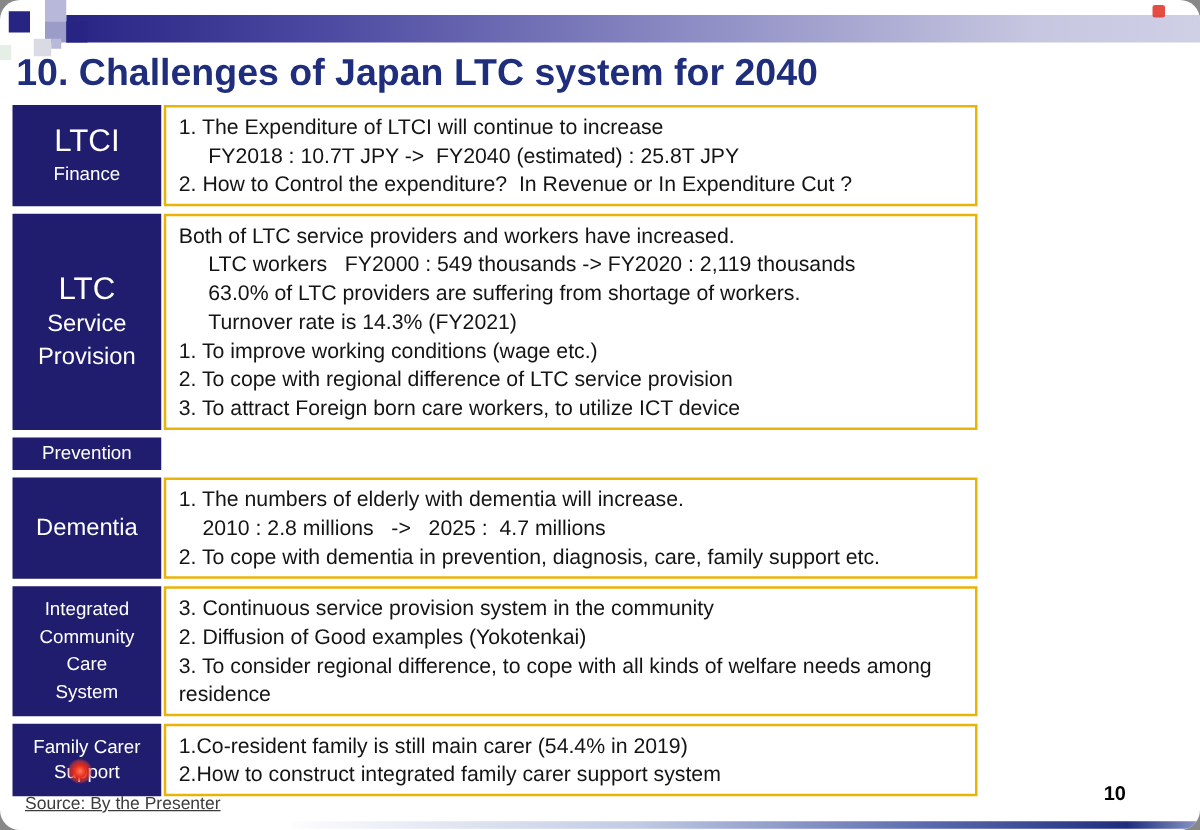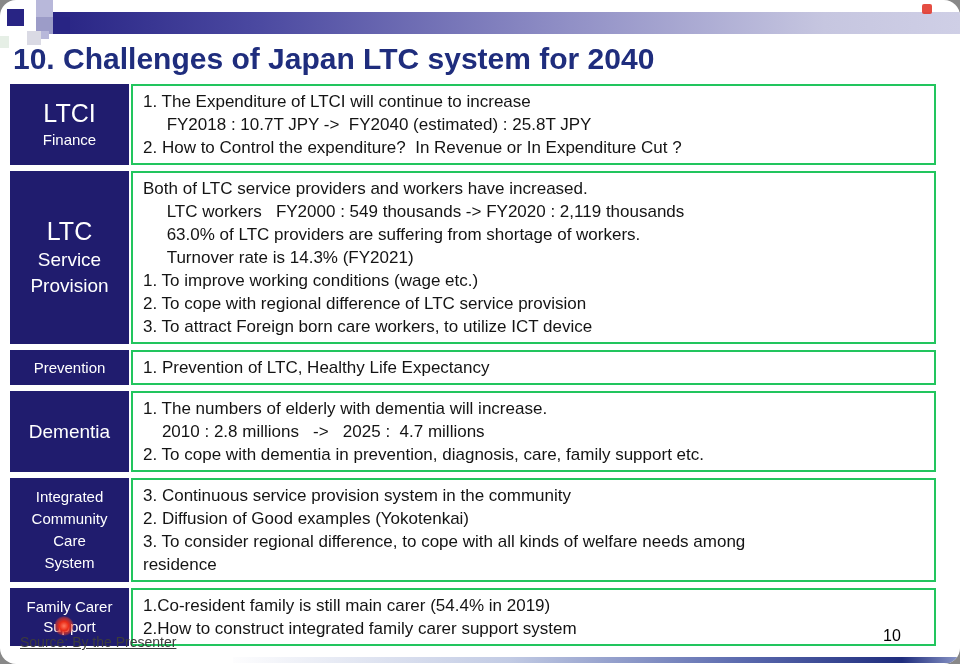--- a/index.html
+++ b/index.html
@@ -19,38 +19,38 @@
   .sq.navy2 { left:53px; top:17px; width:17px; height:17px; background:#282484; }
   .sq.gray1 { left:27px; top:31px; width:14px; height:14px; background:#dadae4; }
   .sq.lav2  { left:41px; top:31px; width:8px;  height:8px;  background:#b8b8da; }
   .sq.green1{ left:0;    top:36px; width:9px;  height:12px; background:#e6efe6; }
   .reddot { position:absolute; left:922px; top:4px; width:10px; height:10px;
     background:#e23a2e; border-radius:2px; opacity:.9; }
   
   .title { position:absolute; left:13px; top:42px; width:930px;
     font-size:30px; font-weight:bold; color:#1f2d7d; letter-spacing:0; }
   
-  .ctable { position:absolute; left:10px; top:84px; width:926px; }
+  .ctable { position:absolute; left:10px; top:84px; width:772px; }
   .trow { display:flex; align-items:stretch; margin-bottom:6px; }
   .tlabel { width:119px; flex:0 0 119px; background:#201c6e; color:#ffffff;
     display:flex; flex-direction:column; justify-content:center; align-items:center;
     text-align:center; position:relative; padding:2px 0; }
-  .tcontent { flex:1; margin-left:2px; border:2px solid #22c55e; background:#ffffff;
+  .tcontent { flex:1; margin-left:2px; border:2px solid #eab308; background:#ffffff;
     padding:4px 8px 4px 10px; color:#141414; }
   .cline { font-size:17px; line-height:23px; white-space:pre-wrap; }
   .lab { white-space:nowrap; }
   .lab.xl { font-size:25px; line-height:31px; }
   .lab.lg { font-size:19px; line-height:26px; }
   .lab.md { font-size:15px; line-height:22px; }
   .lab.sm { font-size:15px; line-height:20px; }
   .laser { position:absolute; left:44px; top:28px; width:20px; height:20px; border-radius:50%;
     background:radial-gradient(circle,#ff7a60 0%,#ea2c18 32%,rgba(234,60,40,0.55) 58%,rgba(234,60,40,0) 74%); }
   
   .source { position:absolute; left:20px; top:634px; font-size:14px; color:#3c3c3c;text-decoration:underline; }
-  .pagenum { position:absolute; left:883px; top:627px; font-size:16px; font-weight:normal; color:#000;text-align:center; }
+  .pagenum { position:absolute; left:883px; top:627px; font-size:16px; font-weight:bold; color:#000;text-align:center; }
   .bottombar { position:absolute; left:233px; right:0; top:657px; height:6px;
     background:linear-gradient(to right,#fdfdfe 0%,#c2cbe4 38%,#5b6aae 70%,#1f2d7d 92%,#8d99c8 100%); }
 </style>
 </head>
 <body>
 
 <div class="slide">
 
   <div class="hbar"></div>
   <div class="sq navy1"></div>
@@ -89,23 +89,20 @@
           <div class="cline">     Turnover rate is 14.3% (FY2021)</div>
           <div class="cline">1. To improve working conditions (wage etc.)</div>
           <div class="cline">2. To cope with regional difference of LTC service provision</div>
           <div class="cline">3. To attract Foreign born care workers, to utilize ICT device</div>
         </div>
       </div>
       <div class="trow">
         <div class="tlabel">
           <div class="lab md">Prevention</div>
         </div>
-        <div class="tcontent">
-          <div class="cline">1. Prevention of LTC, Healthy Life Expectancy</div>
-        </div>
       </div>
       <div class="trow">
         <div class="tlabel">
           <div class="lab lg">Dementia</div>
         </div>
         <div class="tcontent">
           <div class="cline">1. The numbers of elderly with dementia will increase.</div>
           <div class="cline">    2010 : 2.8 millions   -&gt;   2025 :  4.7 millions</div>
           <div class="cline">2. To cope with dementia in prevention, diagnosis, care, family support etc.</div>
         </div>

